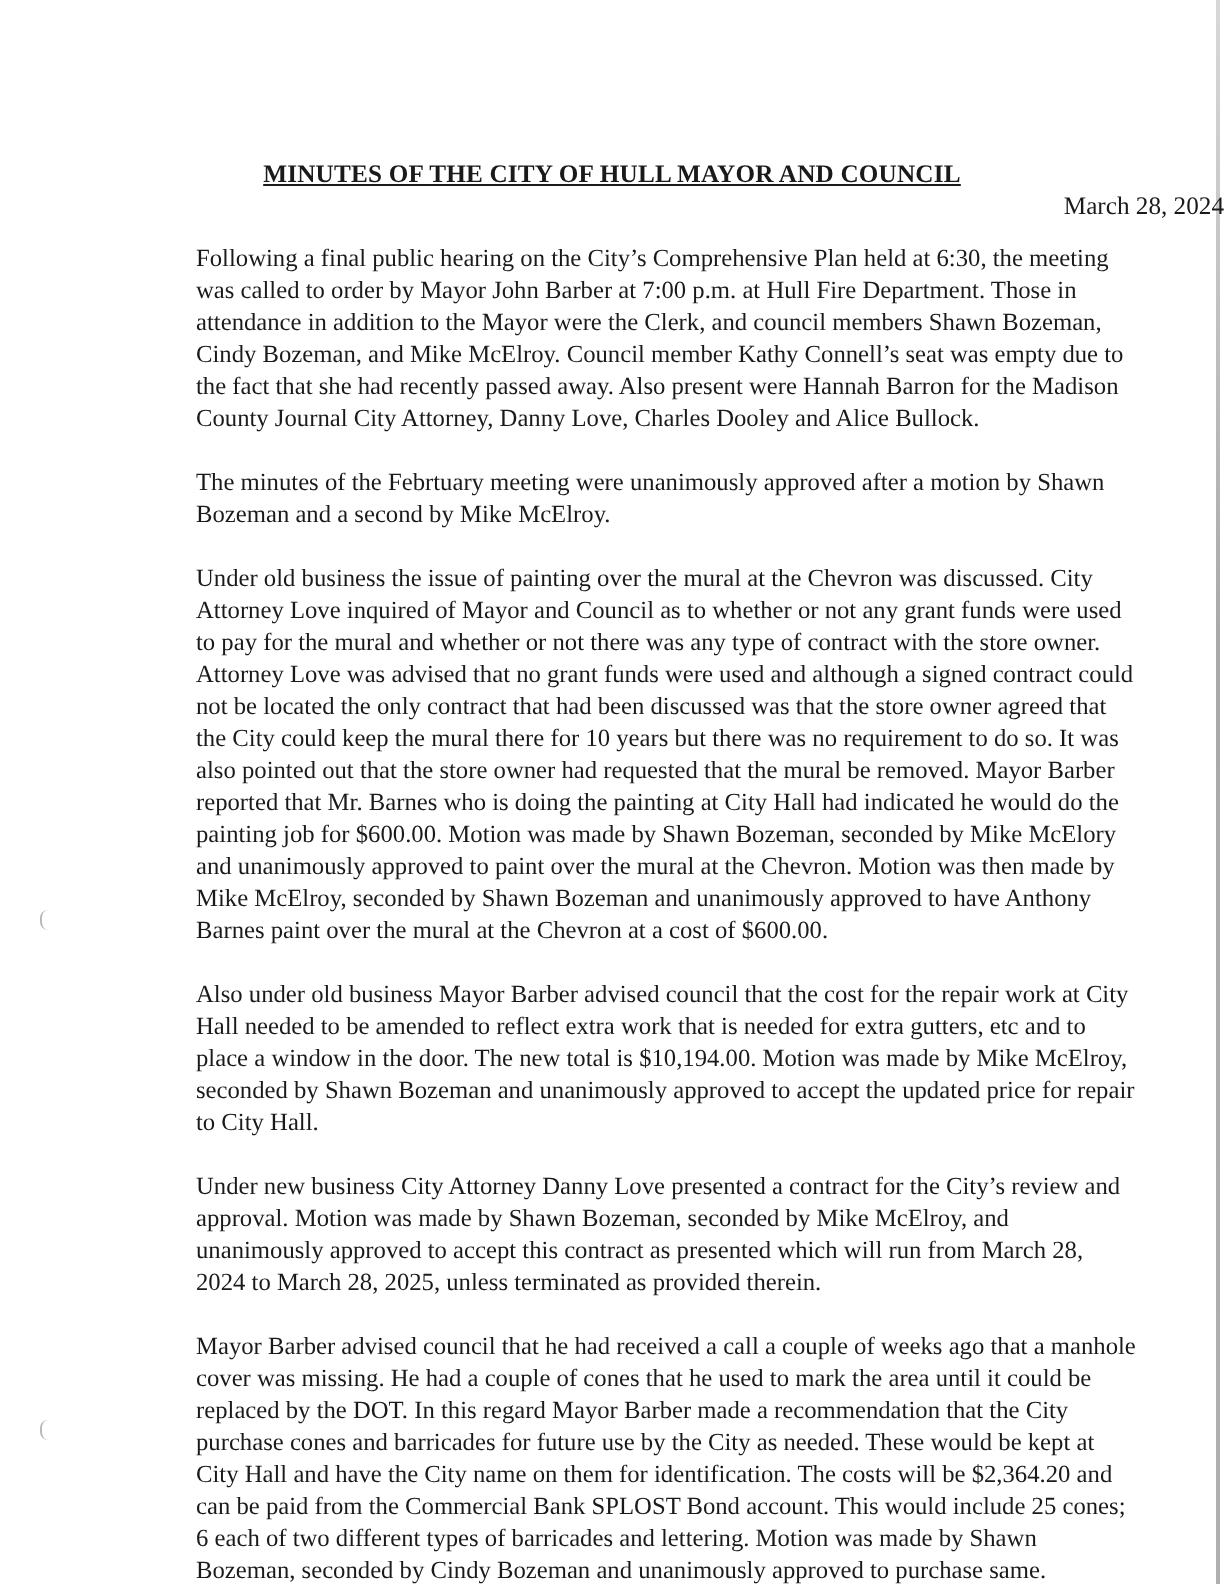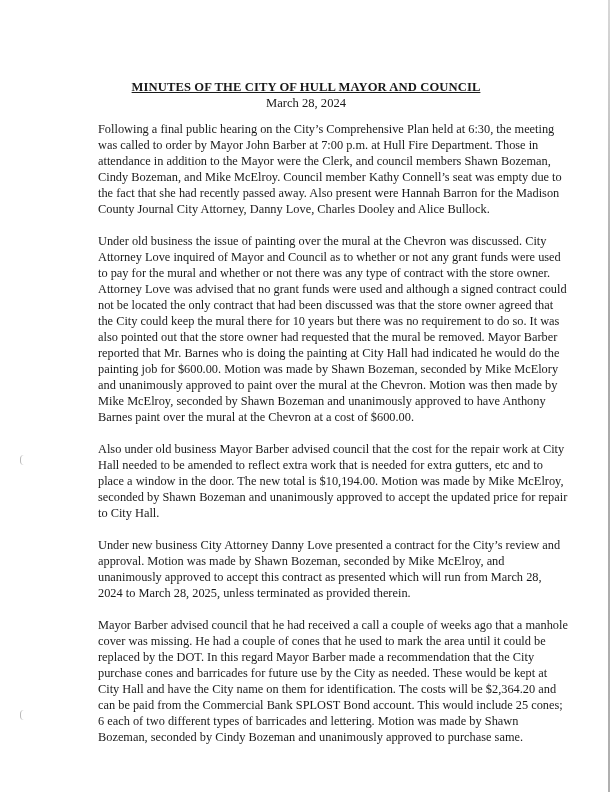--- a/index.html
+++ b/index.html
@@ -18,39 +18,40 @@
     position: absolute; width: 4px; height: 10px;
     border-left: 1px solid #b8b8b8; border-radius: 4px 0 0 4px;
   }
   .title {
     position: absolute; left: 0; width: 612px; top: 80px;
     text-align: center; font-weight: bold; font-size: 12.6px;
     text-decoration: underline; letter-spacing: 0.1px;
   }
   .date {
     position: absolute; left: 0; width: 612px; top: 96px;
-    text-align: center; font-size: 12.6px;
+    text-align: right; font-size: 12.6px;
   }
   .body-text {
     position: absolute; left: 86px; width: 482px; top: 121px;
     font-size: 12.35px; line-height: 16px;
   }
   .body-text p { margin: 0 0 16px 12px; }
 </style>
 </head>
 <body>
 
 <div class="page">
   <div class="edge-line"></div>
   <div class="margin-mark" style="left:20px; top:455px;"></div>
   <div class="margin-mark" style="left:20px; top:710px;"></div>
 
   <div class="title">MINUTES OF THE CITY OF HULL MAYOR AND COUNCIL</div>
   <div class="date">March 28, 2024</div>
 
   <div class="body-text">
     <p>Following a final public hearing on the City’s Comprehensive Plan held at 6:30, the meeting was called to order by Mayor John Barber at 7:00 p.m. at Hull Fire Department. Those in attendance in addition to the Mayor were the Clerk, and council members Shawn Bozeman, Cindy Bozeman,  and Mike McElroy.  Council member Kathy Connell’s seat was empty due to the fact that she had recently passed away.  Also present were Hannah Barron for the Madison County Journal City Attorney, Danny Love, Charles Dooley and Alice Bullock.</p>
+    <p>The minutes of the Febrtuary meeting were unanimously approved after a motion by Shawn Bozeman and a second by Mike McElroy.</p>
     <p>Under old business the issue of painting over the mural at the Chevron was discussed.  City Attorney Love inquired of Mayor and Council as to whether or not any grant funds were used to pay for the mural and whether or not there was any type of contract with the store owner.  Attorney Love was advised that no grant funds were used and although a signed contract could not be located the only contract that had been discussed was that the store owner agreed that the City could keep the mural there for 10 years but there was no requirement to do so.  It was also pointed out that the store owner had requested that the mural be removed.  Mayor Barber reported that Mr. Barnes who is doing the painting at City Hall had indicated he would do the painting job for $600.00.  Motion was made by Shawn Bozeman, seconded by Mike McElory and unanimously approved to paint over the mural at the Chevron.  Motion was then made by Mike McElroy, seconded by Shawn Bozeman and unanimously approved to have Anthony Barnes paint over the mural at the Chevron at a cost of $600.00.</p>
     <p>Also under old business Mayor Barber advised council that the cost for the repair work at City Hall needed to be amended to reflect extra work that is needed for extra gutters, etc and to place a window in the door.  The new total is $10,194.00.  Motion was made by Mike McElroy, seconded by Shawn Bozeman and unanimously approved to accept the updated price for repair to City Hall.</p>
     <p>Under new business City Attorney Danny Love presented a contract for the City’s  review and approval.  Motion was made by Shawn Bozeman, seconded by Mike McElroy,  and unanimously approved to accept this contract as presented which will run from March 28, 2024 to March 28, 2025, unless terminated as provided therein.</p>
     <p>Mayor Barber advised council that he had received a call a couple of weeks ago that a manhole cover was missing.  He had a couple of cones that he used to mark the area until it could be replaced by the DOT. In this regard Mayor Barber made a recommendation that the City purchase cones and barricades for future use by the City as needed.  These would be kept at City Hall and have the City name on them for identification.  The costs will be $2,364.20 and can be paid from the Commercial Bank SPLOST Bond account. This would include 25 cones; 6 each of two different types of barricades and lettering.  Motion was made by Shawn Bozeman, seconded by Cindy Bozeman and unanimously approved to purchase same.</p>
   </div>
 </div>
 
 </body></html>

